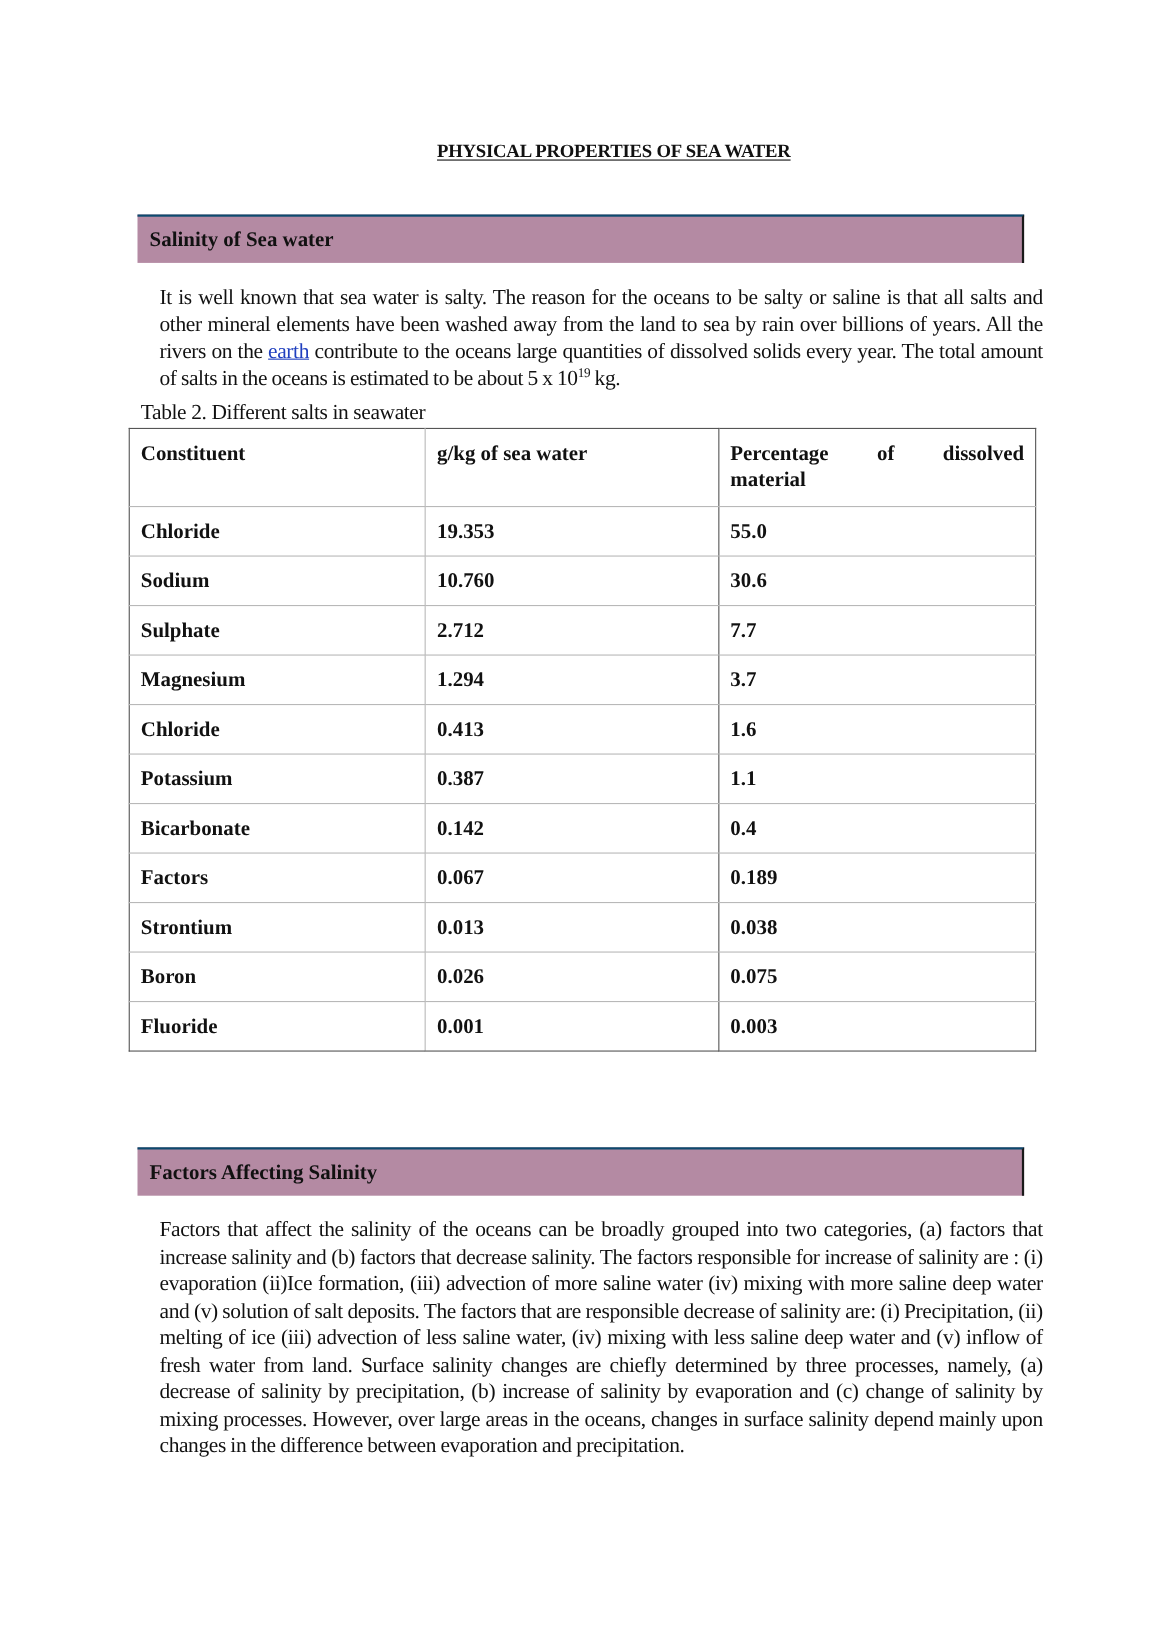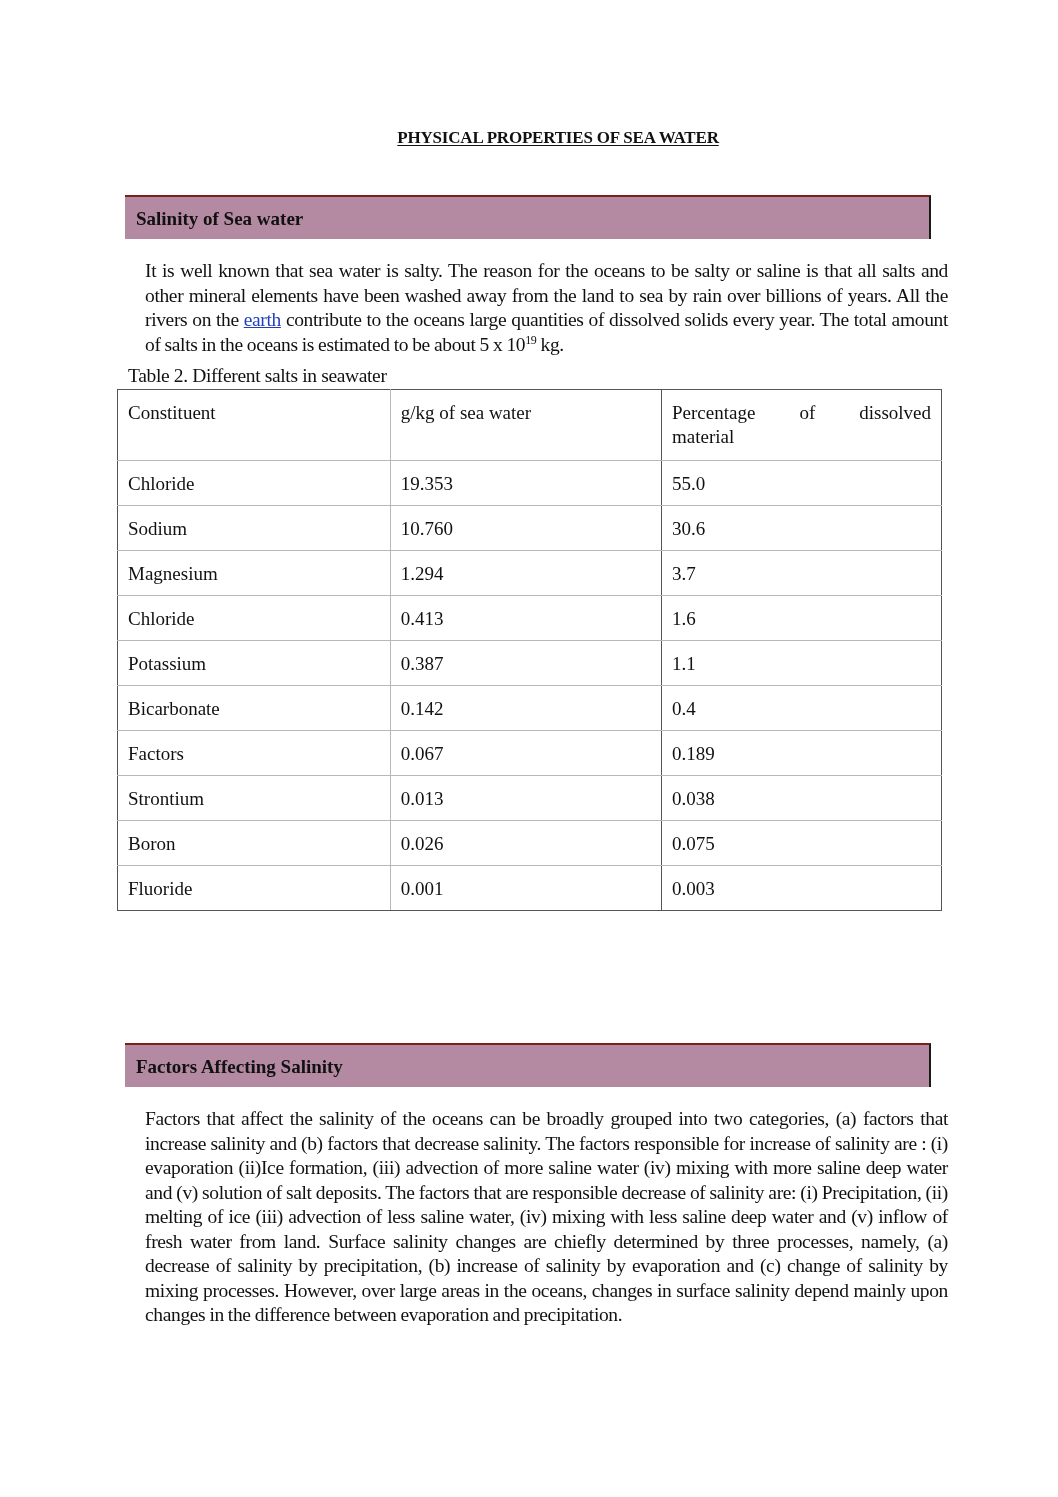--- a/index.html
+++ b/index.html
@@ -7,21 +7,21 @@
       width: 1058px; height: 1497px; position: relative; overflow: hidden;
       font-family: "Liberation Serif", "DejaVu Serif", serif; color: #111;
     }
     .page-title {
       position: absolute; top: 128px; left: 0; width: 1058px; text-align: center;
       font-weight: bold; font-size: 17px; letter-spacing: -0.2px;
       text-decoration: underline; text-decoration-thickness: 1px; text-underline-offset: 2px; padding-left: 29px;
     }
     .section-header {
       position: absolute; left: 125px; width: 806px; height: 44px;
-      background: #b48aa3; border-top: 2px solid #7f1d1d; border-right: 2px solid #1a1a1a;
+      background: #b48aa3; border-top: 2px solid #0c4a6e; border-right: 2px solid #1a1a1a;
       box-sizing: border-box;
     }
     .section-header span {
       position: absolute; left: 11px; top: 11px; font-weight: bold; font-size: 19px;
     }
     .para {
       position: absolute; left: 128px; width: 803px; font-size: 19.5px; line-height: 24.5px;
       text-align: justify; text-align-last: left; letter-spacing: -0.35px; word-spacing: -0.5px;
       margin: 17px;
     }
@@ -29,21 +29,21 @@
     .para sup { font-size: 12px; line-height: 0; vertical-align: 7px; }
     .caption {
       position: absolute; left: 128px; top: 365px; font-size: 19.5px; letter-spacing: -0.35px;
     }
     table.salts {
       position: absolute; left: 117px; top: 389px; width: 825px;
       border-collapse: collapse; font-size: 19px;
     }
     table.salts td {
       border: 1px solid #b8b8b8; padding: 0 10px; vertical-align: top; height: 45px;
-      padding-top: 11px; box-sizing: border-box; line-height: 24px;
+      padding-top: 11px; box-sizing: border-box; line-height: 24px; font-weight: bold;
     }
     table.salts tr:first-child td { height: 71px; }
     table.salts td.c1 { width: 275px; border-left: 1px solid #555; }
     table.salts td.c2 { width: 274px; border-left: 1px solid #555; border-right: 1px solid #555; }
     table.salts td.c3 { border-right: 1px solid #555; }
     table.salts tr:first-child td { border-top: 1px solid #555; }
     table.salts tr:last-child td { border-bottom: 1px solid #555; }
     .hdr3 { display: flex; justify-content: space-between; gap: 44px; }
   </style>
 </head>
@@ -75,20 +75,25 @@
     </tr>
   <tr>
         <td class="c1">Chloride</td>
         <td class="c2">19.353</td>
         <td class="c3">55.0</td>
       </tr>
       <tr>
         <td class="c1">Sodium</td>
         <td class="c2">10.760</td>
         <td class="c3">30.6</td>
+      </tr>
+      <tr>
+        <td class="c1">Sulphate</td>
+        <td class="c2">2.712</td>
+        <td class="c3">7.7</td>
       </tr>
       <tr>
         <td class="c1">Magnesium</td>
         <td class="c2">1.294</td>
         <td class="c3">3.7</td>
       </tr>
       <tr>
         <td class="c1">Chloride</td>
         <td class="c2">0.413</td>
         <td class="c3">1.6</td>

